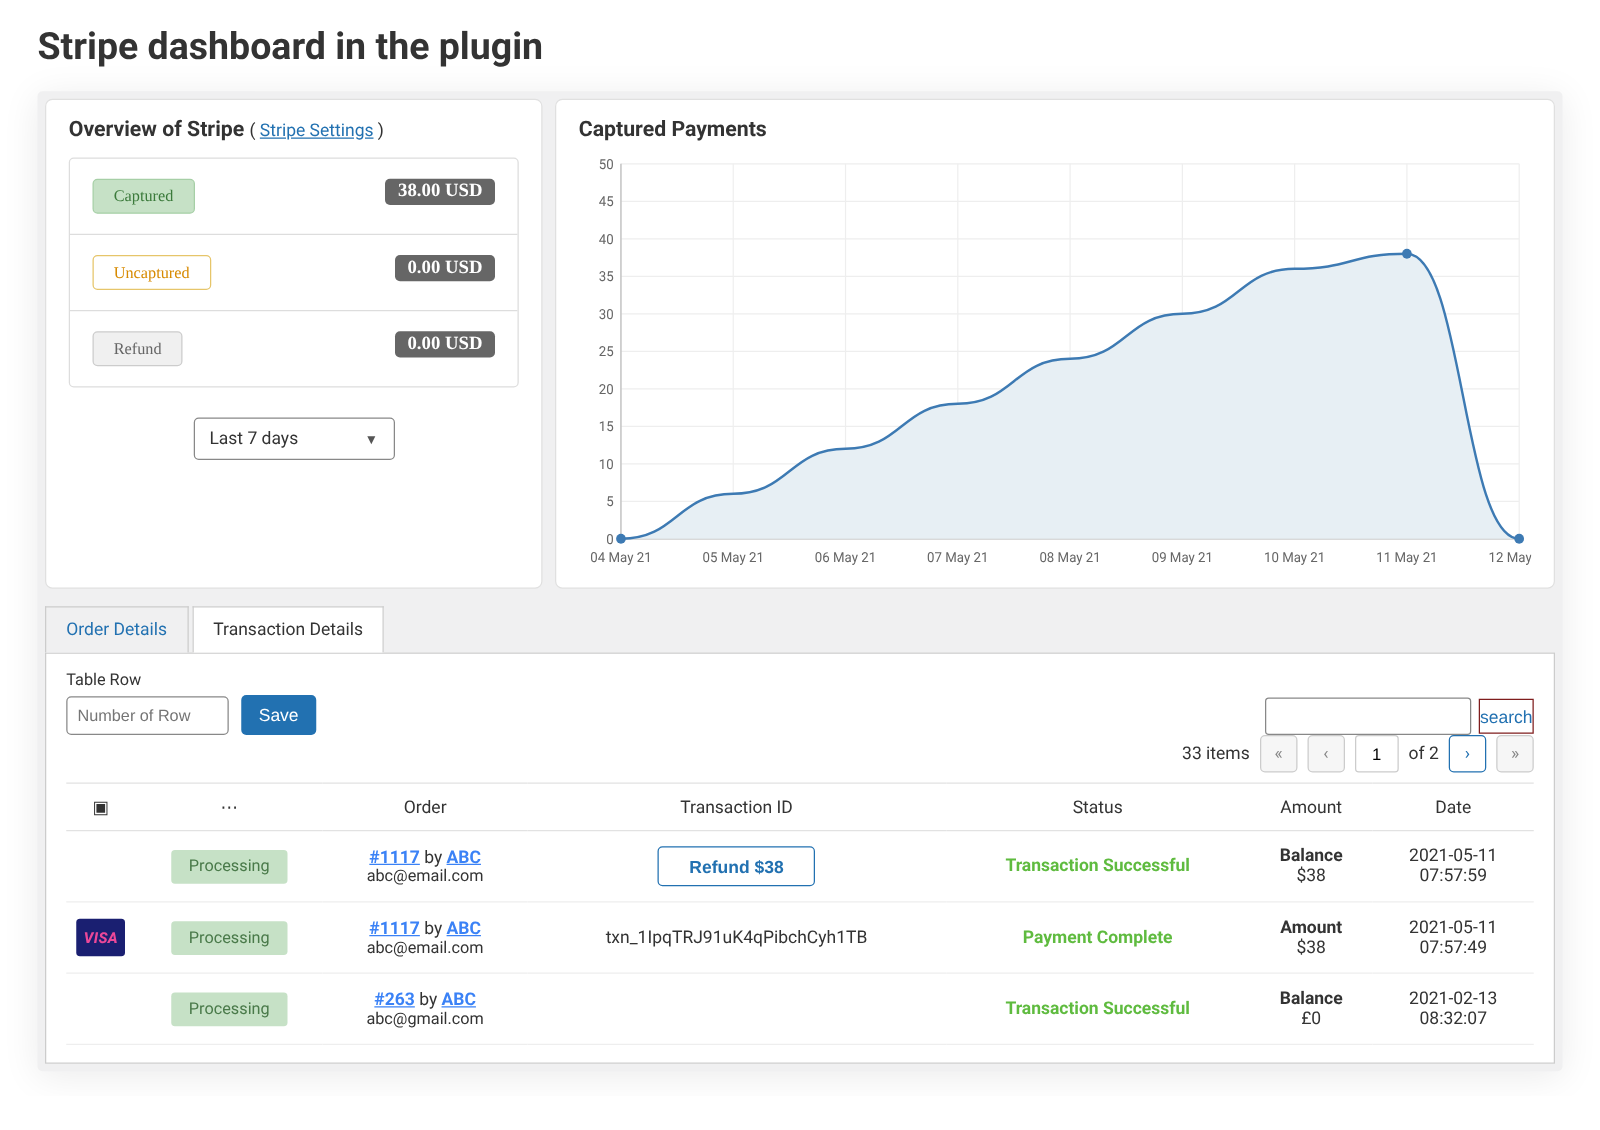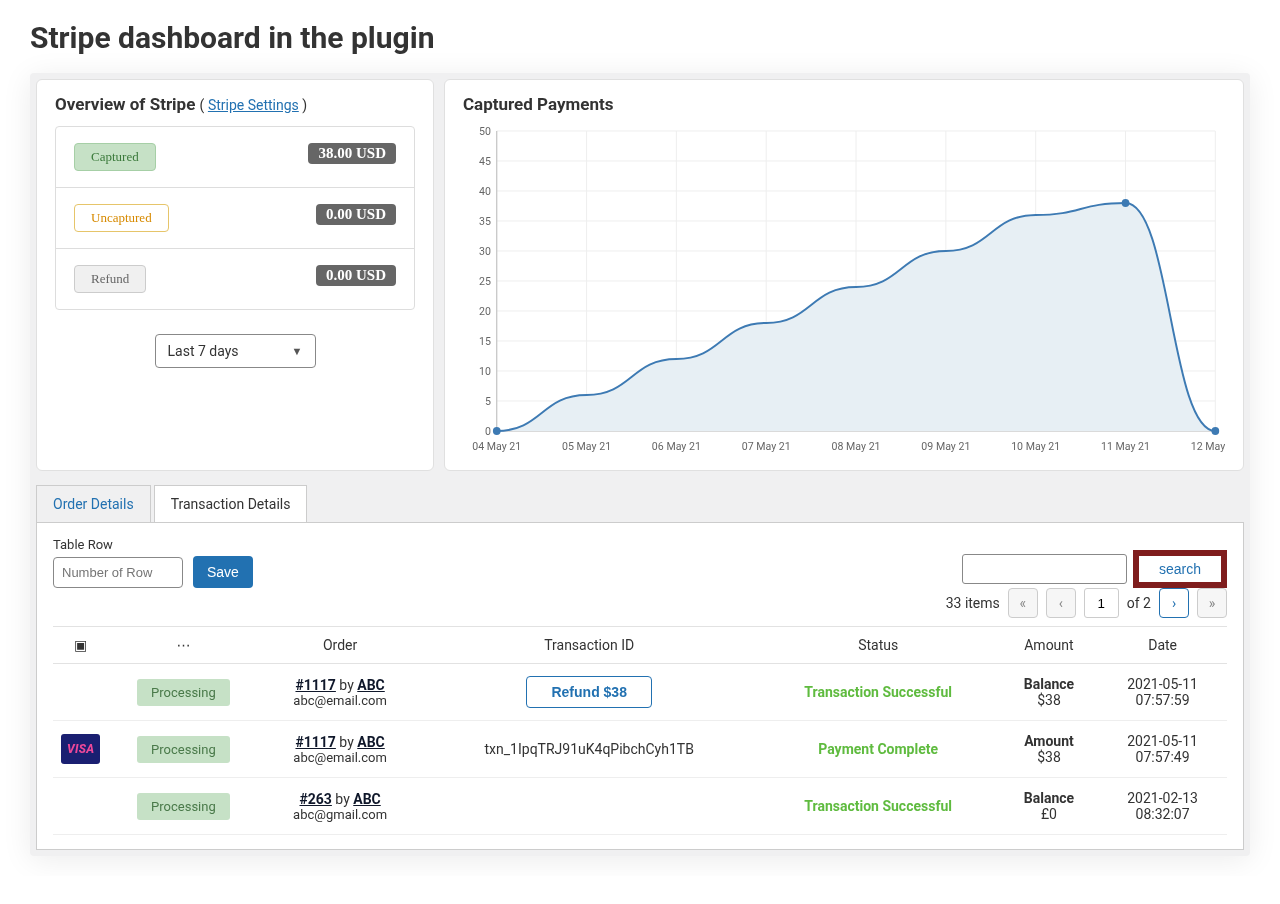--- a/index.html
+++ b/index.html
@@ -41,31 +41,31 @@
   .tab + .tab { margin-left: 3px; }
 
   
   .panel { border:1px solid #ccc; background:#fff; padding:14px 16px; }
   .panel-top { display:flex; justify-content:space-between; align-items:flex-end; margin-bottom:0; }
   .tbl-row-ctrl label { font-size:13px; display:block; margin-bottom:4px; }
   .tbl-row-ctrl input { border:1px solid #888; border-radius:4px; padding:7px 8px; width:130px; font-size:13px; }
   .btn-save { background:#2271b1; color:#fff; border:none; border-radius:4px; padding:8px 14px; font-size:14px; cursor:pointer; margin-left:6px; }
   .search-wrap { display:flex; gap:6px; align-items:center; }
   .search-wrap input { border:1px solid #888; border-radius:3px; height:30px; width:165px; padding:0 6px; }
-  .btn-search { background:#fff; color:#2271b1; border:6px solid #7f1d1d; border-radius:0; padding:5px 20px; font-size:14px; cursor:pointer; }
+  .btn-search { background:#fff; color:#2271b1; border:1px solid #7f1d1d; border-radius:0; padding:5px 0; font-size:14px; cursor:pointer; }
   .pager-row { display:flex; justify-content:flex-end; align-items:center; gap:8px; font-size:14px; margin-bottom:8px; }
   .pager-btn { border:1px solid #ccc; background:#f6f6f6; border-radius:4px; width:30px; height:30px; display:inline-flex; align-items:center; justify-content:center; color:#888; cursor:pointer; }
   .pager-btn.active { border-color:#2271b1; color:#2271b1; background:#fff; }
   .pager-input { width:35px; height:30px; text-align:center; border:1px solid #ccc; border-radius:3px; }
 
   table.tx { width:100%; border-collapse:collapse; font-size:14px; }
   table.tx th { border:1px solid #e2e2e2; border-left:none; border-right:none; padding:10px 8px; font-weight:400; color:#333; background:#fff; }
   table.tx td { border-bottom:1px solid #eee; padding:12px 8px; text-align:center; vertical-align:middle; }
   .proc-badge { background:#c6e1c6; color:#4a7a4a; padding:6px 14px; border-radius:3px; font-size:13px; display:inline-block; }
-  .order-link { color:#0f172a; font-weight:700; }
+  .order-link { color:#3b82f6; font-weight:700; }
   .order-by { color:#333; }
   .email { font-size:13px; color:#333; }
   .refund-btn { border:1px solid #2271b1; color:#2271b1; background:#fff; padding:7px 24px; border-radius:4px; font-size:14px; font-weight:700; cursor:pointer; }
   .status-ok { color:#5fbb3f; font-weight:700; }
   .amt-label { font-weight:700; display:block; }
   .visa-badge { background:#1a1f71; color:#ec4899; font-weight:800; font-style:italic; font-size:12px; padding:8px 6px; border-radius:3px; letter-spacing:0.3px; display:inline-block; }
   .ico { font-size:14px; color:#333; }
 
   .shadow-wrap { box-shadow: 0 4px 30px rgba(0,0,0,0.08); border-radius:4px; padding:0; background:#f0f0f1; }
   .inner-pad { padding: 6px; }

